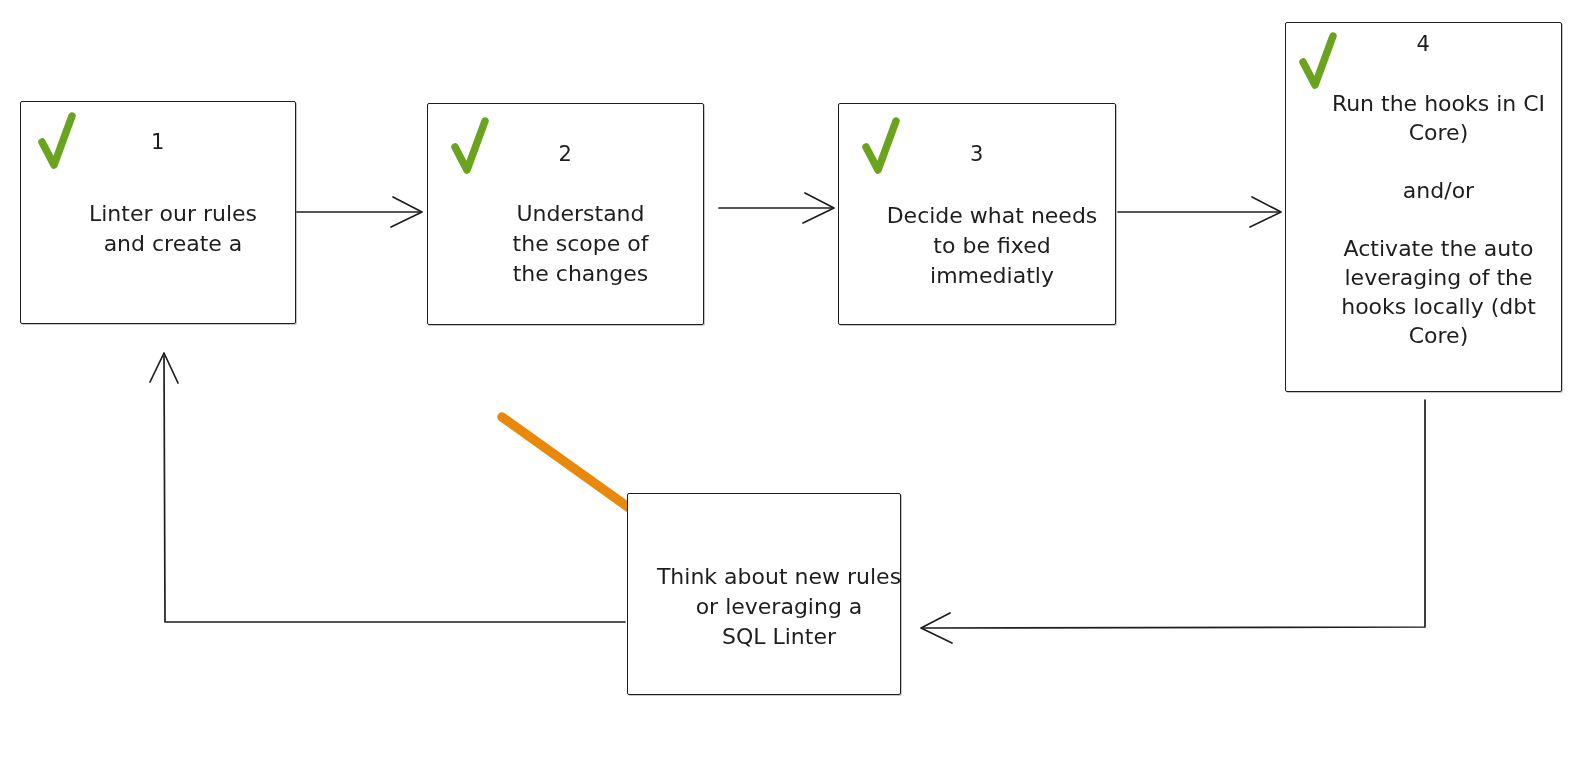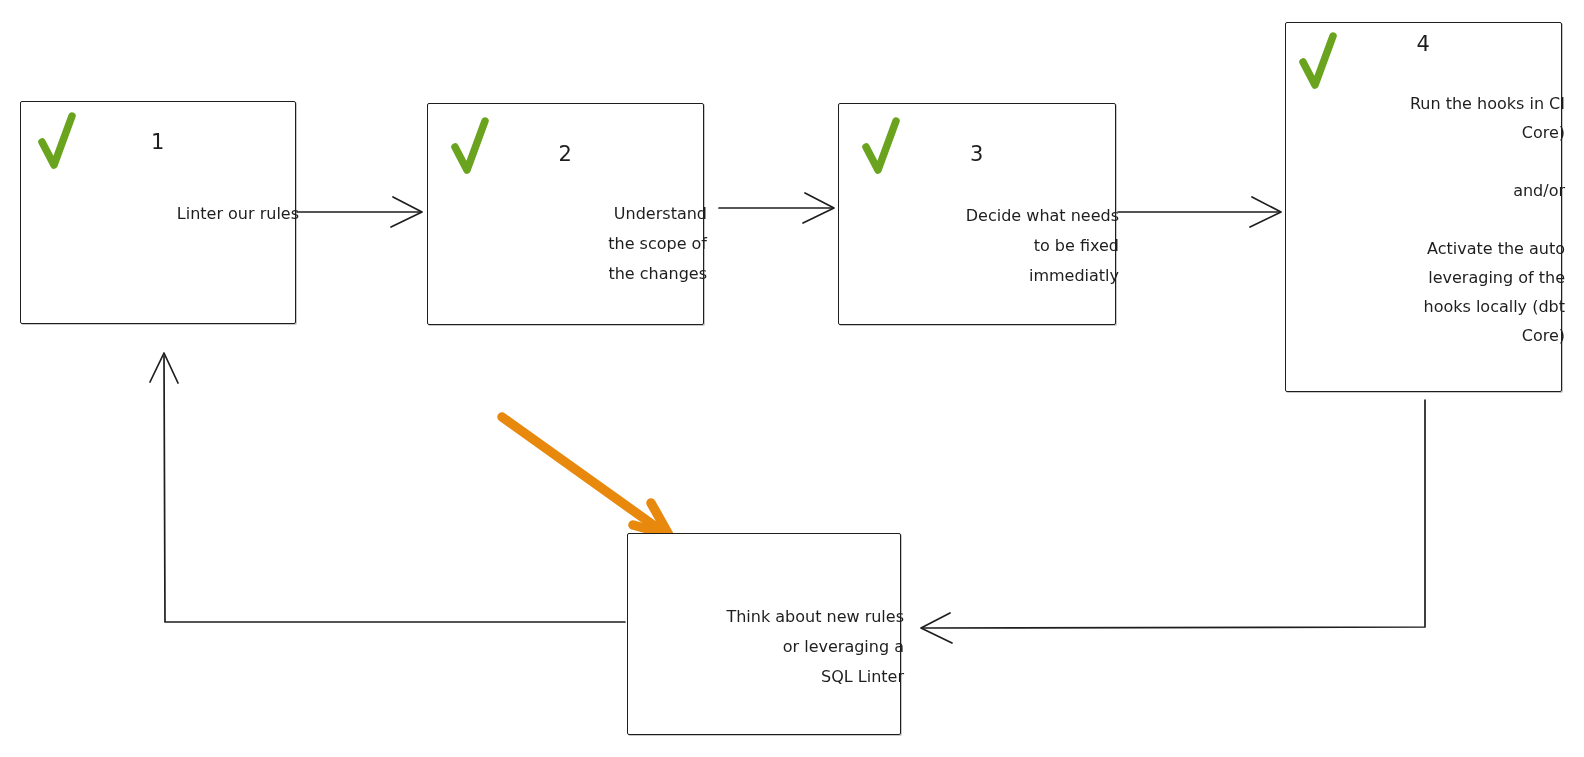--- a/index.html
+++ b/index.html
@@ -34,24 +34,24 @@
     font-size: 21px;
     letter-spacing: 0.5px;
   }
   .check {
     position: absolute;
     width: 40px;
     height: 60px;
   }
   .box-text {
     position: absolute;
-    left: 4px;
+    left: 15px;
     width: 100%;
-    text-align: right;
-    font-size: 16px;
+    text-align: center;
+    font-size: 22px;
   }
   .box-text .line {
     height: 30px;
     line-height: 30px;
     white-space: nowrap;
   }
   .box-text.tight .line {
     height: 29px;
     line-height: 29px;
   }
@@ -107,20 +107,21 @@
     </g>
   </svg>
 
   <div class="flow-box" style="left:20px; top:101px; width:276px; height:223px;">
     <svg class="check" style="left:16px; top:9px;" viewBox="0 0 40 60">
       <polyline points="5,31 17,54 35,5" fill="none" stroke="#6aa31d" stroke-width="7.5" stroke-linecap="round" stroke-linejoin="round"></polyline>
     </svg>
     <div class="box-number" style="top:28px;">1</div>
     <div class="box-text" style="top:97px;">
       <div class="line">Linter our rules</div>
+      <div class="line">and create a</div>
     </div>
   </div>
 
   <div class="flow-box" style="left:427px; top:103px; width:277px; height:222px;">
     <svg class="check" style="left:22px; top:12px;" viewBox="0 0 40 60">
       <polyline points="5,31 17,54 35,5" fill="none" stroke="#6aa31d" stroke-width="7.5" stroke-linecap="round" stroke-linejoin="round"></polyline>
     </svg>
     <div class="box-number" style="top:38px;">2</div>
     <div class="box-text" style="top:95px;">
       <div class="line">Understand</div>
@@ -152,21 +153,21 @@
       <div class="line"></div>
       <div class="line">and/or</div>
       <div class="line"></div>
       <div class="line">Activate the auto</div>
       <div class="line">leveraging of the</div>
       <div class="line">hooks locally (dbt</div>
       <div class="line">Core)</div>
     </div>
   </div>
 
-  <div class="flow-box" style="left:627px; top:493px; width:274px; height:202px;margin-top:40px;">
+  <div class="flow-box" style="left:627px; top:493px; width:274px; height:202px;">
     <div class="box-text" style="top:68px;">
       <div class="line">Think about new rules</div>
       <div class="line">or leveraging a</div>
       <div class="line">SQL Linter</div>
     </div>
   </div>
 
 </div>
 
 </body></html>

